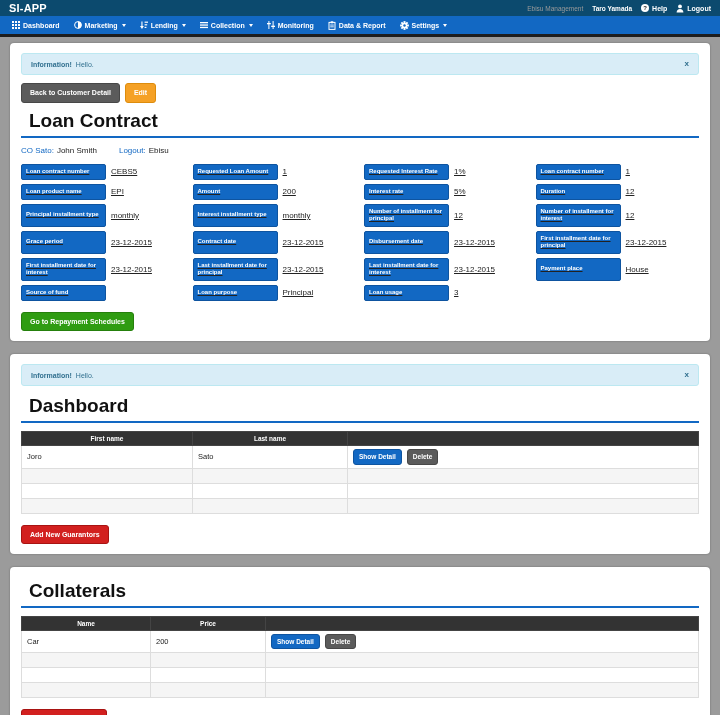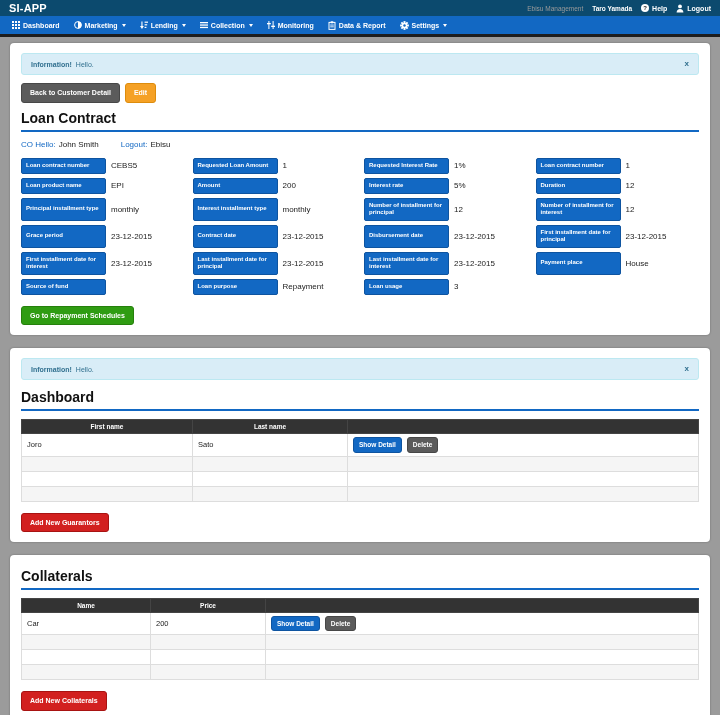--- a/index.html
+++ b/index.html
@@ -31,30 +31,30 @@
 
   .btn { display:inline-block; border-radius:3px; color:#fff; font-size:7px; font-weight:bold; padding:5px 8px; cursor:pointer; border:1px solid transparent; line-height:1.1; }
   .btn-gray   { background:#5b5b5b; border-color:#474747; }
   .btn-orange { background:#f5a125; border-color:#dd8c0d; }
   .btn-green  { background:#2f9c12; border-color:#25800c; }
   .btn-red    { background:#d2201f; border-color:#a81312; }
   .btn-blue   { background:#1268c3; border-color:#0e54a0; }
   .btn-sm { padding:3px 5px; font-size:6.5px; }
   .btn-row { margin:8px 0 7px; display:flex; gap:5px; }
 
-  h1.sec { font-size:14px; font-weight:bold; color:#111; margin:3px 0 4px; }
+  h1.sec { font-size:19px; font-weight:bold; color:#111; margin:3px 8px 4px; }
   .sec-rule { border:none; border-top:2px solid #1268c3; margin:0 0 8px; }
 
   .co-row { font-size:8px; margin:2px 0 9px; display:flex; gap:22px; }
   .co-row .lbl { color:#1268c3; }
   .co-row .val { color:#222; margin-left:3px;text-align:center; }
 
   
   .fields { display:grid; grid-template-columns:repeat(4,1fr); gap:4px 8px; }
-  .field { display:flex; align-items:center; min-height:16px; }
+  .field { display:flex; align-items:center; min-height:16px;text-decoration:underline; }
   .field-label { flex:0 0 85px; background:#1268c3; border:1px solid #0e54a0; border-radius:2px; color:#fff;
                  font-size:6px; font-weight:bold; line-height:1.25; padding:3px 4px; align-self:stretch;
                  display:flex; align-items:center; }
   .field-value { font-size:8px; color:#222; padding-left:5px; flex:1; }
   .mt8 { margin-top:9px; }
 
   
   table.grid { width:100%; border-collapse:collapse; table-layout:fixed; margin-bottom:9px;padding-left:16px; }
   table.grid th { background:#333; color:#fff; font-size:6.5px; font-weight:bold; text-align:center; padding:3px 2px; border:1px solid #444; }
   table.grid td { border:1px solid #ddd; font-size:7.5px; padding:3px 5px; height:15px; vertical-align:middle; }
@@ -171,21 +171,21 @@
 
     <div class="btn-row">
       <span class="btn btn-gray">Back to Customer Detail</span>
       <span class="btn btn-orange">Edit</span>
     </div>
 
     <h1 class="sec">Loan Contract</h1>
     <hr class="sec-rule">
 
     <div class="co-row">
-      <span><span class="lbl">CO Hello:</span><span class="val">John Smith</span></span>
+      <span><span class="lbl">CO Sato:</span><span class="val">John Smith</span></span>
       <span><span class="lbl">Logout:</span><span class="val">Ebisu</span></span>
     </div>
 
     <div class="fields">
       <div class="field">
           <span class="field-label">Loan contract number</span>
           <span class="field-value">CEBS5</span>
         </div>
       <div class="field">
           <span class="field-label">Requested Loan Amount</span>
@@ -267,21 +267,21 @@
       <div class="field">
           <span class="field-label">Payment place</span>
           <span class="field-value">House</span>
         </div>
       <div class="field">
           <span class="field-label">Source of fund</span>
           <span class="field-value"></span>
         </div>
       <div class="field">
           <span class="field-label">Loan purpose</span>
-          <span class="field-value">Repayment</span>
+          <span class="field-value">Principal</span>
         </div>
       <div class="field">
           <span class="field-label">Loan usage</span>
           <span class="field-value">3</span>
         </div>
     </div>
 
     <div class="mt8">
       <span class="btn btn-green">Go to Repayment Schedules</span>
     </div>

